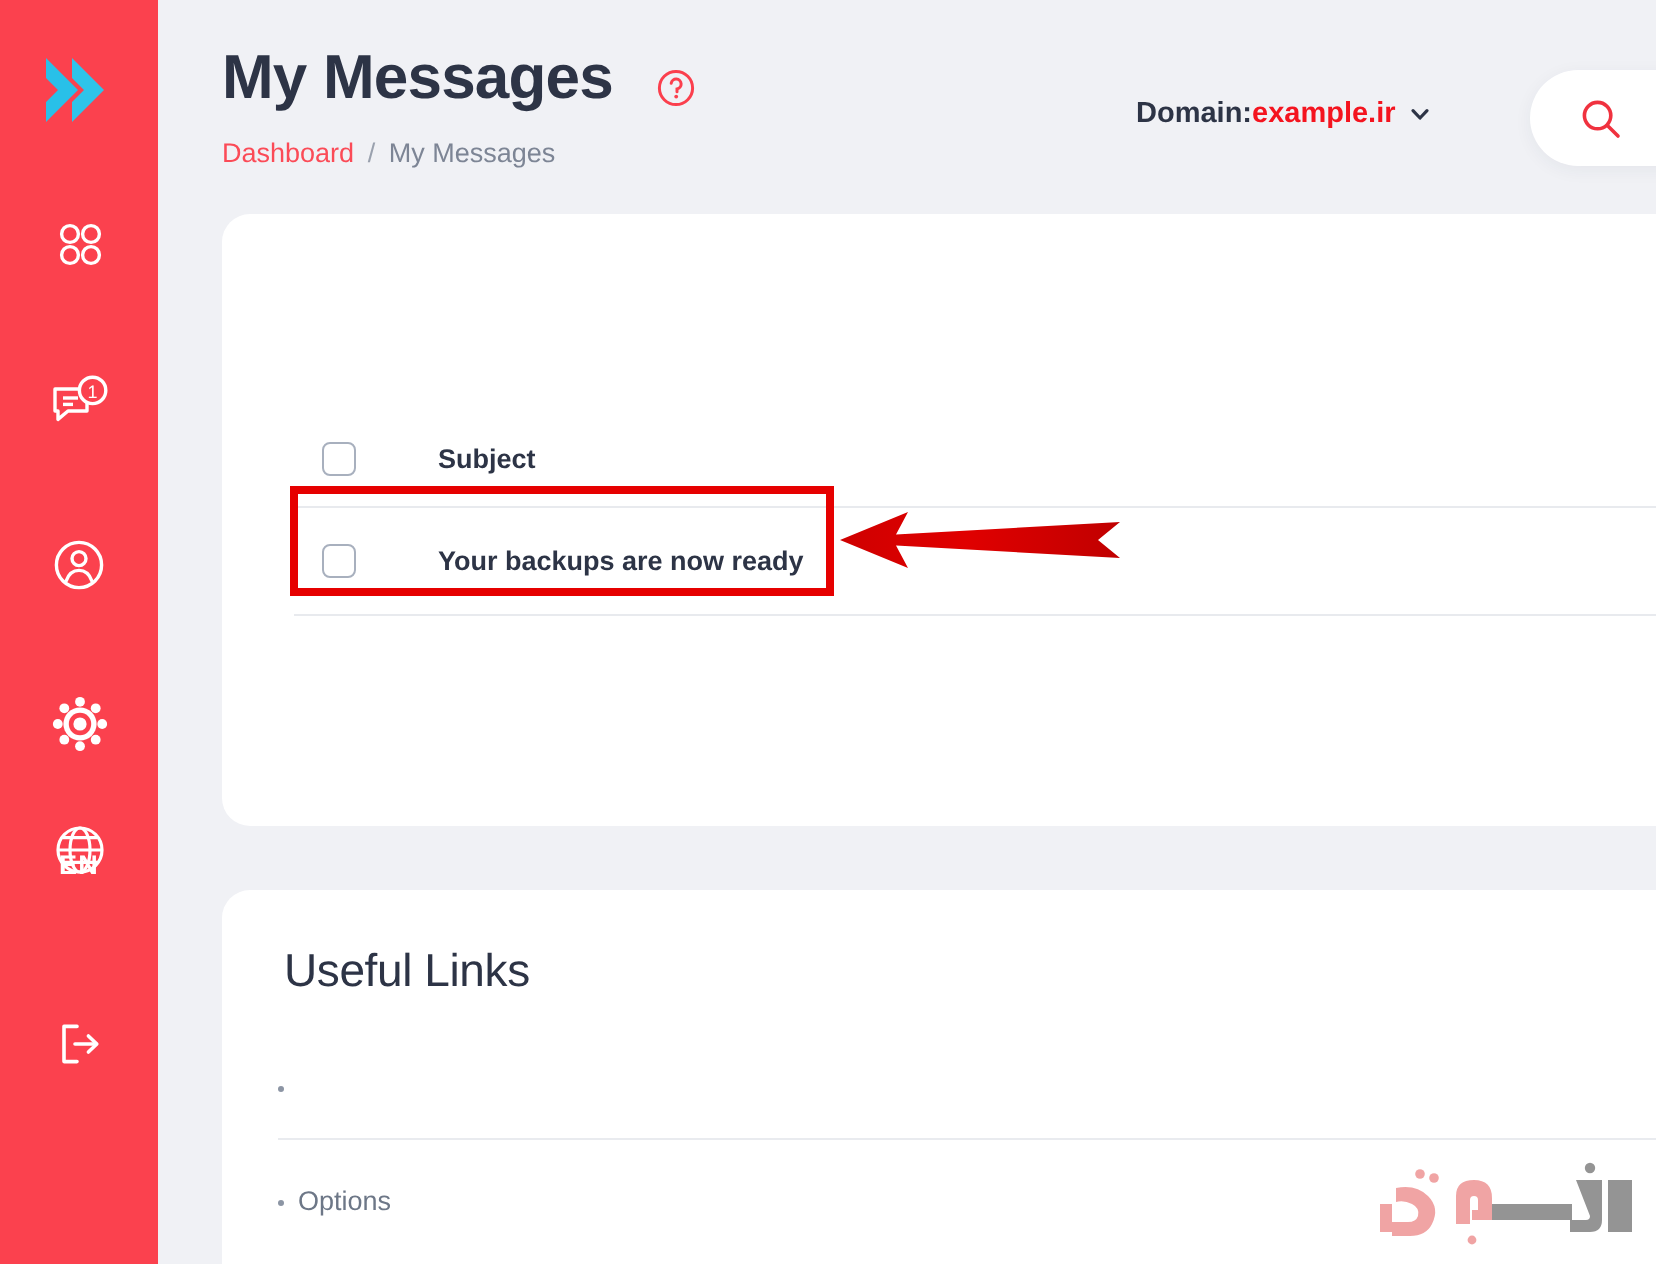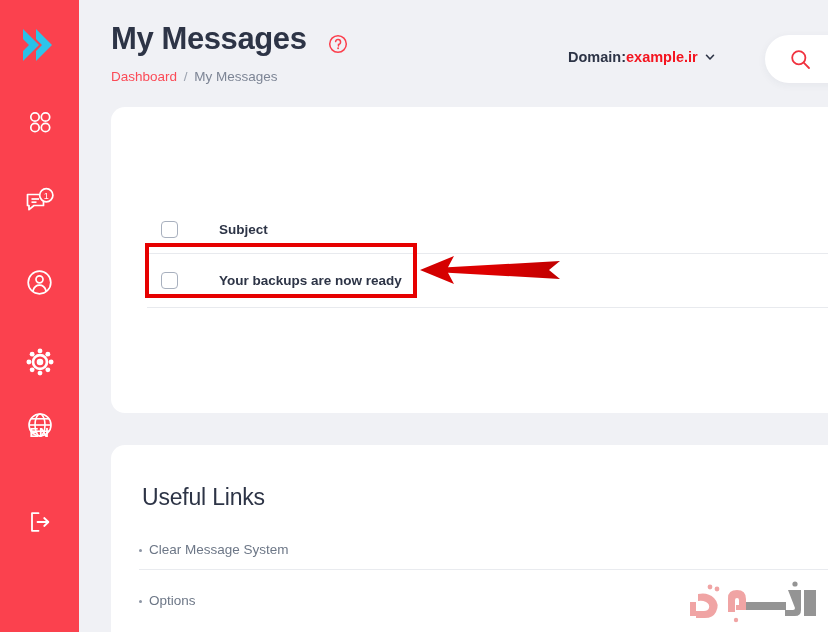--- a/index.html
+++ b/index.html
@@ -115,21 +115,21 @@
   .chk {
     width:17px; height:17px;
     border:1px solid #a8b0be;
     border-radius:4px;
     background:#fff; display:block;
     cursor:pointer;
   }
 
   
   #links-title {
-    position:absolute; left:31px; top:39px;
+    position:absolute; left:31px; top:27px;
     font-size:23px; font-weight:400; letter-spacing:-0.2px;
     color:#2d3446; white-space:nowrap;
   }
   .link-row {
     position:absolute; left:28px; width:704px;
     font-size:13.5px; color:#6d7787;
     display:flex; align-items:center;
     cursor:pointer;
   }
   .link-row .dot {
@@ -302,21 +302,20 @@
         </tr>
       </tbody>
     </table>
   </section>
 
   <section class="card" id="card-links">
     <h2 id="links-title">Useful Links</h2>
 
     <div class="link-row" id="link-row-0">
       <span class="dot"></span>
-      <span>Clear Message System</span>
     </div>
 
     <div id="link-div-0"></div>
 
     <div class="link-row" id="link-row-1">
       <span class="dot"></span>
       <span>Options</span>
     </div>
   </section>
 

